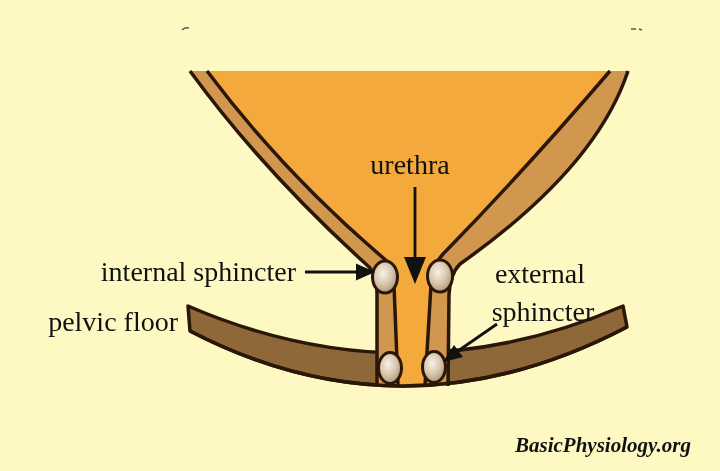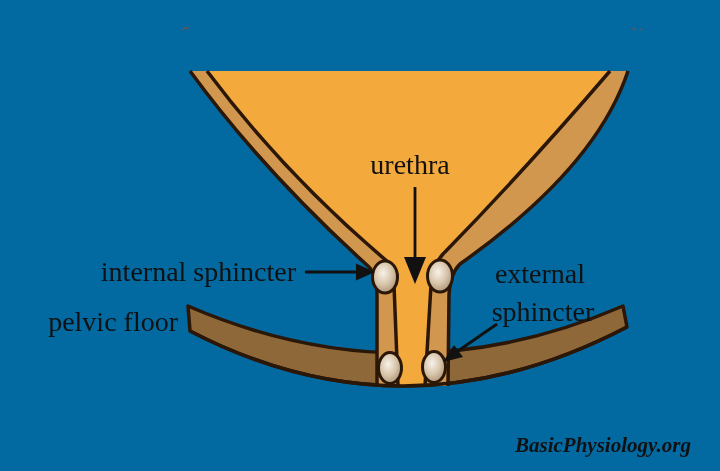--- a/index.html
+++ b/index.html
@@ -1,20 +1,20 @@
 <!DOCTYPE html>
 <html><head>
 <meta charset="utf-8">
 <style>
   html, body { margin: 0; padding: 0; background: #ffffff; }
   .stage {
     position: relative;
     width: 720px;
     height: 471px;
-    background: #0369a1;
+    background: #fef9c3;
     overflow: hidden;
     font-family: "Liberation Serif", "DejaVu Serif", serif;
   }
   svg { display: block; }
   .shape   { stroke: none; }
   .outline { fill: none; stroke-width: 3.5; stroke-linecap: butt; }
   .band    { stroke-width: 3.5; stroke-linejoin: round; }
   .bead    { stroke-width: 3; }
   .arrow-line { fill: none; stroke-width: 2.8; }
   .label   { font-size: 28px; }

